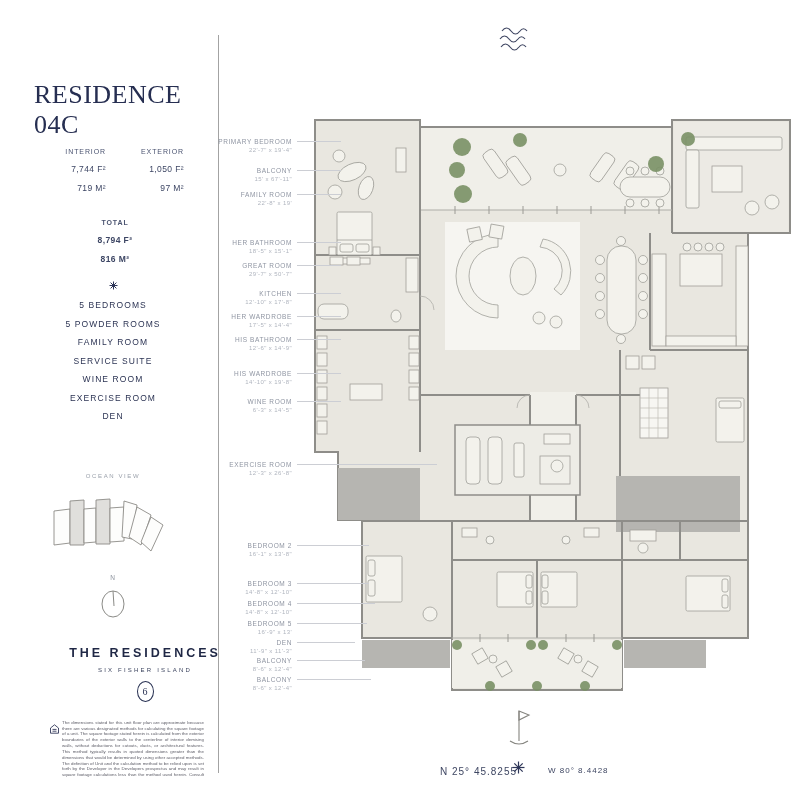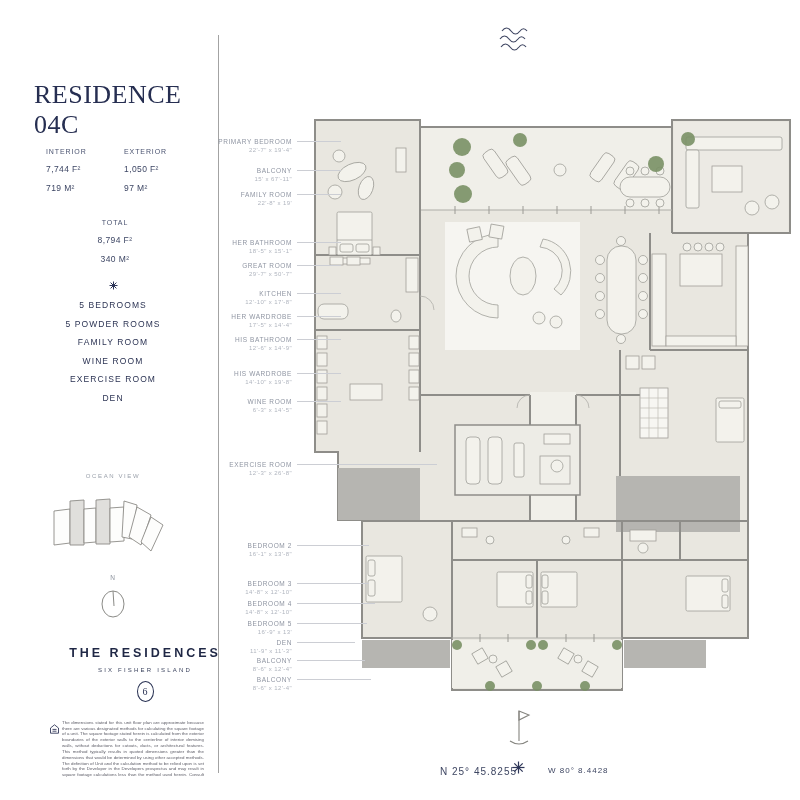--- a/index.html
+++ b/index.html
@@ -4,24 +4,24 @@
 <style>
   html,body{margin:0;padding:0;}
   body{width:800px;height:800px;background:#ffffff;position:relative;overflow:hidden;
        font-family:"Liberation Sans",sans-serif;color:#2b3352;}
 
   
   .sidebar{position:absolute;left:4px;top:0;width:218px;height:800px;}
   .title{position:absolute;left:30px;top:80px;width:188px;
          font-family:"Liberation Serif",serif;font-size:26px;color:#262e51;letter-spacing:.5px;}
   .stats{position:absolute;left:34px;top:148px;width:154px;display:flex;justify-content:center;gap:18px;}
-  .stat-col{text-align:left;min-width:60px;}
+  .stat-col{text-align:right;min-width:60px;}
   .stat-label{font-size:7px;letter-spacing:.9px;color:#4a5370;}
   .stat-val{font-size:8.5px;letter-spacing:.4px;color:#3d4664;margin-top:9px;}
-  .total{position:absolute;left:34px;top:219px;width:154px;text-align:center;}
+  .total{position:absolute;left:34px;top:219px;width:154px;text-align:center;font-weight:bold;}
   .star-div{position:absolute;left:0;top:276px;width:218px;text-align:center;}
   .features{position:absolute;left:0;top:296px;width:218px;text-align:center;}
   .feature{font-size:8.5px;line-height:18.5px;letter-spacing:1.1px;color:#2b3353;}
   .ocean{position:absolute;left:0;top:473px;width:218px;text-align:center;
          font-size:6px;letter-spacing:1.6px;color:#9ba1ab;}
   .keyplan{position:absolute;left:40px;top:487px;}
   .compass{position:absolute;left:0;top:574px;width:218px;text-align:center;}
   .compass-n{font-size:6.5px;letter-spacing:1px;color:#8d939e;}
   .brand{position:absolute;left:0;top:646px;width:218px;text-align:center;padding-left:32px;}
   .brand-name{font-size:12.5px;font-weight:bold;letter-spacing:3px;color:#1f2745;}
@@ -68,21 +68,21 @@
       <div class="stat-col">
         <div class="stat-label">EXTERIOR</div>
         <div class="stat-val">1,050 F²</div>
         <div class="stat-val">97 M²</div>
       </div>
     </div>
 
   <div class="total">
     <div class="stat-label">TOTAL</div>
     <div class="stat-val">8,794 F²</div>
-    <div class="stat-val">340 M²</div>
+    <div class="stat-val">816 M²</div>
   </div>
 
   <div class="star-div">
     <svg width="9" height="9" viewBox="0 0 9 9">
         <g stroke="#2e3658" stroke-width="1">
       <line x1="4.5" y1="0.5" x2="4.5" y2="8.5"></line>
           <line x1="0.5" y1="4.5" x2="8.5" y2="4.5"></line>
       <line x1="1.6" y1="1.6" x2="7.4" y2="7.4"></line>
           <line x1="7.4" y1="1.6" x2="1.6" y2="7.4"></line>
         </g>
@@ -91,20 +91,21 @@
 
   <div class="features">
 
       <div class="feature">5 BEDROOMS</div>
 
 
       <div class="feature">5 POWDER ROOMS</div>
 
       <div class="feature">FAMILY ROOM</div>
 
+      <div class="feature">SERVICE SUITE</div>
 
       <div class="feature">WINE ROOM</div>
 
       <div class="feature">EXERCISE ROOM</div>
 
       <div class="feature">DEN</div>
     </div>
 
   <div class="ocean">OCEAN VIEW</div>
 

